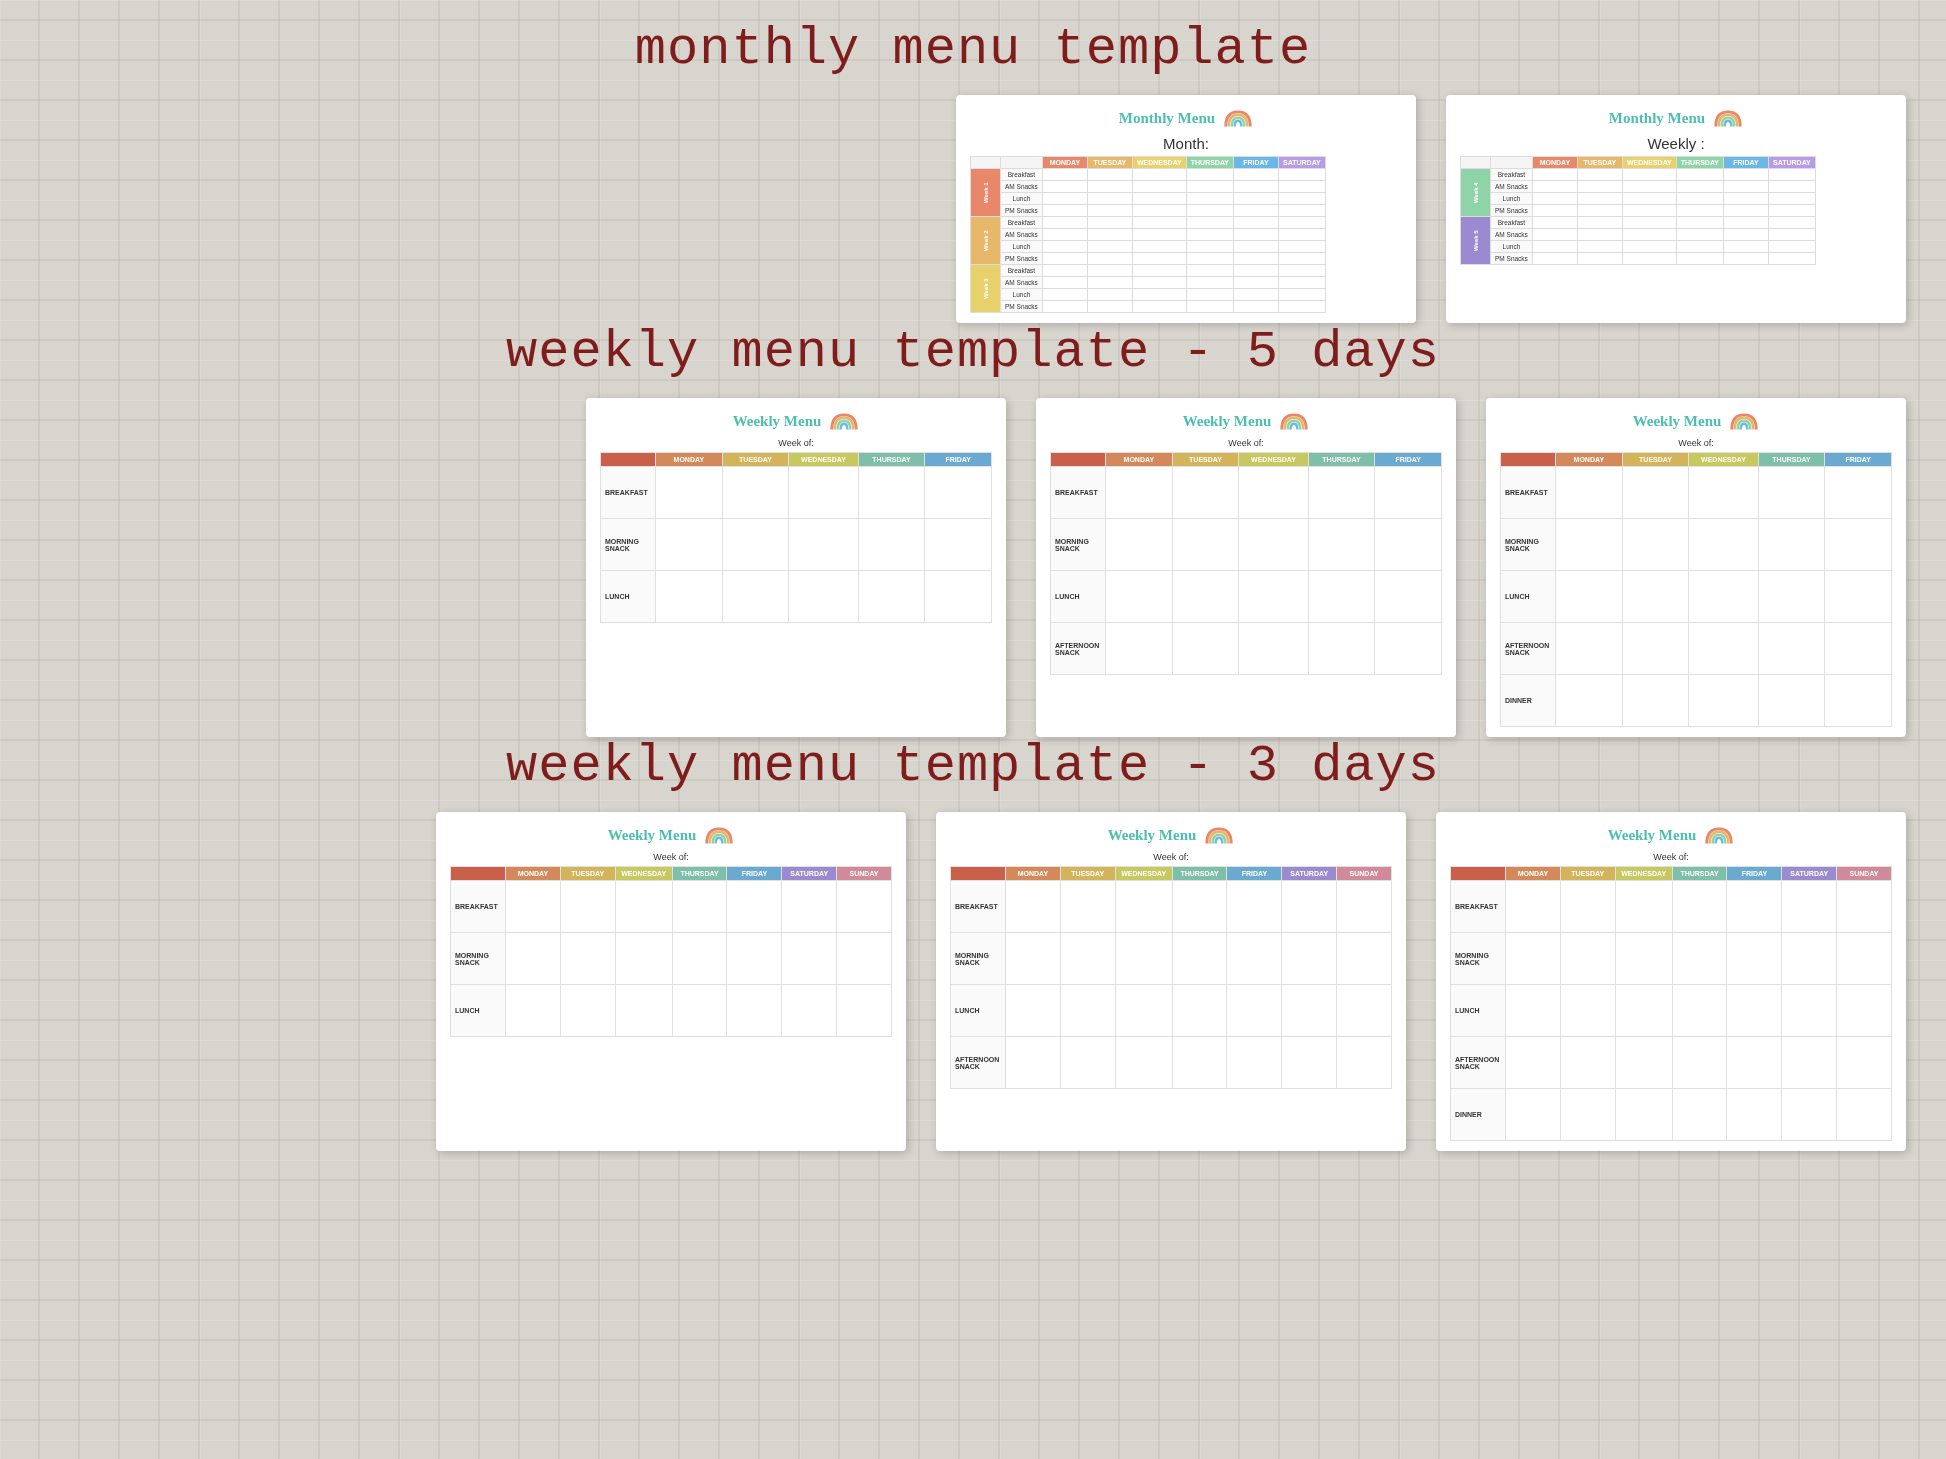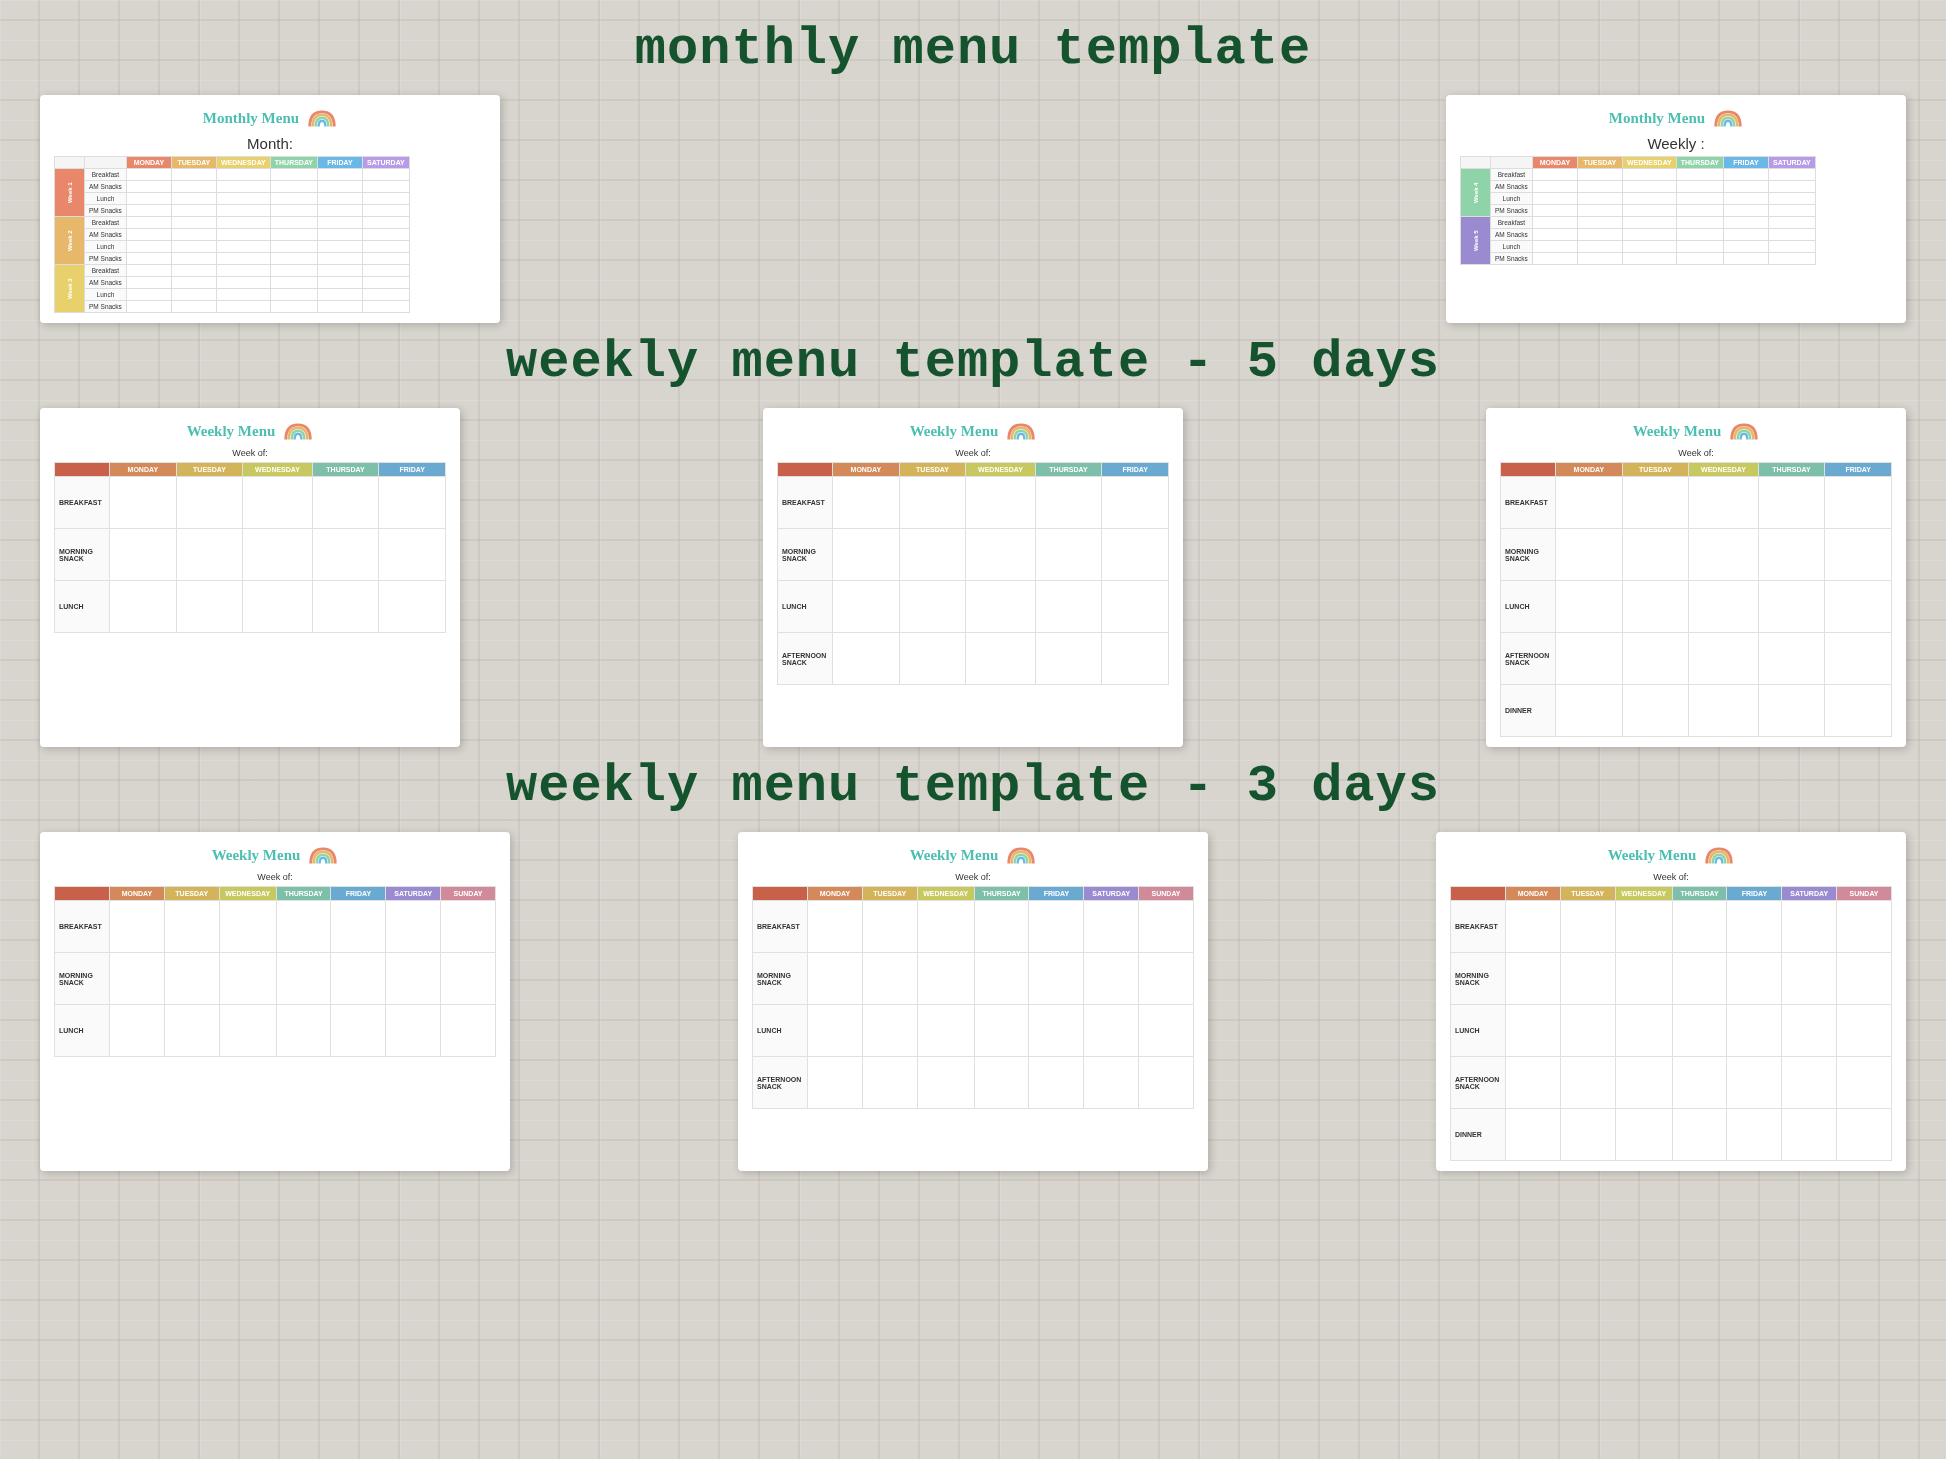--- a/index.html
+++ b/index.html
@@ -47,32 +47,31 @@
       display: flex;
       flex-direction: column;
       align-items: center;
       padding: 20px 40px;
       gap: 0;
     }
 
     .section-title {
       font-family: 'Courier New', Courier, monospace;
       font-size: 52px;
-      font-weight: 700;
-      color: #14532d;
+      font-weight: 400;
+      color: #7f1d1d;
       text-align: center;
       margin-bottom: 16px;
       letter-spacing: 1px;
     }
 
     .cards-row {
       display: flex;
       gap: 30px;
-      justify-content: space-between;
-      margin-bottom: 10px;
+      justify-content: flex-end;
     }
 
     
     .menu-card {
       background: #fff;
       border-radius: 4px;
       box-shadow: 2px 2px 8px rgba(0,0,0,0.2);
       padding: 12px 14px 10px 14px;
       position: relative;
     }

